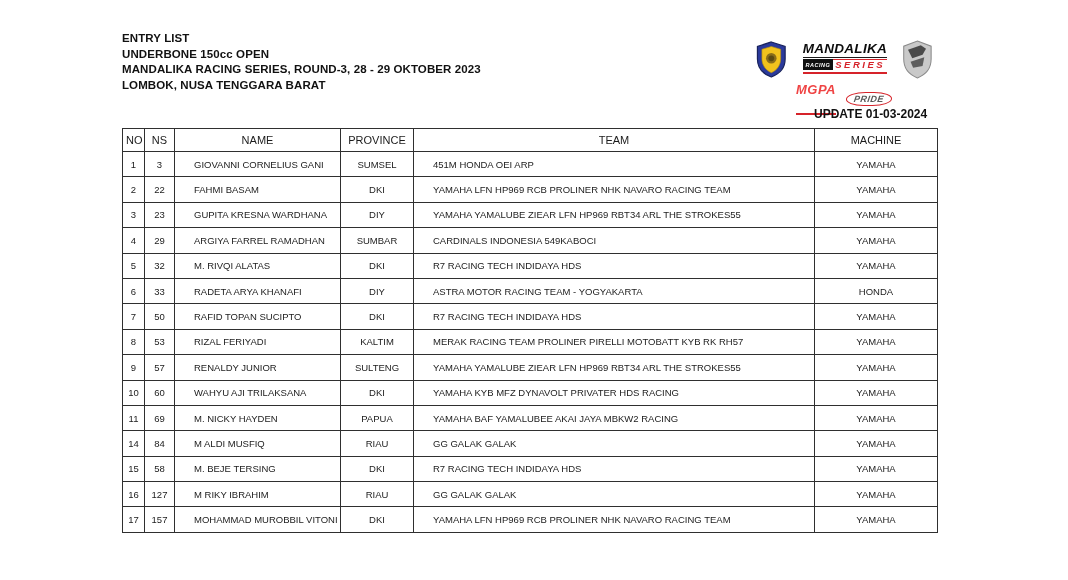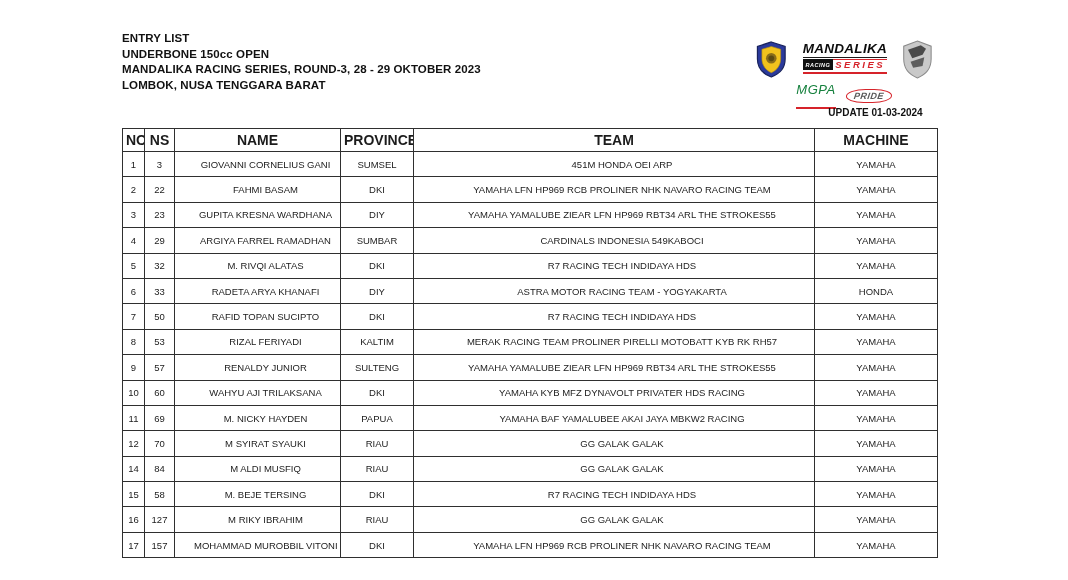--- a/index.html
+++ b/index.html
@@ -38,56 +38,56 @@
     flex:1; display:flex; align-items:center; justify-content:center;
     background:repeating-linear-gradient(to bottom,#d6232a 0 1.6px,#ffffff 1.6px 3.6px);
   }
   .series-text {
     background:#fff; color:#d6232a; font-weight:bold; font-style:italic;
     font-size:9.5px; line-height:1; padding:0 2px; letter-spacing:2.5px;
   }
   .mnd-underline { height:2px; background:#d6232a; margin-top:2px; }
   .logo-row2 { display:flex; justify-content:center; align-items:center; gap:10px; margin-top:2px; }
   .mgpa-logo {
-    font-style:italic; font-weight:normal; font-size:13px; line-height:1;
-    color:#15803d; border-bottom:2px solid #d6232a; padding-bottom:11px;
+    font-style:italic; font-weight:bold; font-size:13px; line-height:1;
+    color:#ef4444; border-bottom:2px solid #d6232a; padding-bottom:17px;
     letter-spacing:0.5px;
   }
   .pride-logo {
     position:relative; font-style:italic; font-weight:bold; font-size:9px;
     color:#5a5a5a; letter-spacing:0.5px; transform:skewX(-8deg);
     border:1.5px solid #d6232a; border-radius:50% / 62%; padding:1px 7px;
   }
 
   
   .update-line {
     position:absolute; left:814px; top:107px; width:123px;
-    text-align:center; font-size:10px; font-weight:bold; color:#111;
+    text-align:left; font-size:12px; font-weight:bold; color:#111;
     white-space:nowrap;
   }
 
   
   table.entry-table {
     position:absolute; left:122px; top:128px; width:815px;
     border-collapse:collapse; table-layout:fixed;
     font-size:9.5px; color:#1b1b1b;
   }
   .entry-table th, .entry-table td {
     border:1px solid #2f2f2f; overflow:hidden; white-space:nowrap;
     padding:0 3px;
   }
   .entry-table thead tr { height:23px; }
   .entry-table tbody tr { height:25.4px; }
-  .entry-table thead th { font-size:14px; font-weight:bold; text-align:center; }
+  .entry-table thead th { font-size:11px; font-weight:normal; text-align:center; }
   .entry-table td:nth-child(1),
   .entry-table td:nth-child(2),
   .entry-table td:nth-child(4),
   .entry-table td:nth-child(6) { text-align:center; }
   .entry-table td:nth-child(3),
-  .entry-table td:nth-child(5) { text-align:center; padding-left:19px; }
+  .entry-table td:nth-child(5) { text-align:left; padding-left:19px; }
 </style>
 </head>
 <body>
 
 <div class="page">
 
   <div class="title-block">
     <div>ENTRY LIST</div>
     <div>UNDERBONE 150cc OPEN</div>
     <div>MANDALIKA RACING SERIES, ROUND-3, 28 - 29 OKTOBER 2023</div>
@@ -228,28 +228,20 @@
         </tr>
         <tr>
           <td>11</td>
           <td>69</td>
           <td>M. NICKY HAYDEN</td>
           <td>PAPUA</td>
           <td>YAMAHA BAF YAMALUBEE AKAI JAYA MBKW2 RACING</td>
           <td>YAMAHA</td>
         </tr>
         <tr>
-          <td>12</td>
-          <td>70</td>
-          <td>M SYIRAT SYAUKI</td>
-          <td>RIAU</td>
-          <td>GG GALAK GALAK</td>
-          <td>YAMAHA</td>
-        </tr>
-        <tr>
           <td>14</td>
           <td>84</td>
           <td>M ALDI MUSFIQ</td>
           <td>RIAU</td>
           <td>GG GALAK GALAK</td>
           <td>YAMAHA</td>
         </tr>
         <tr>
           <td>15</td>
           <td>58</td>

